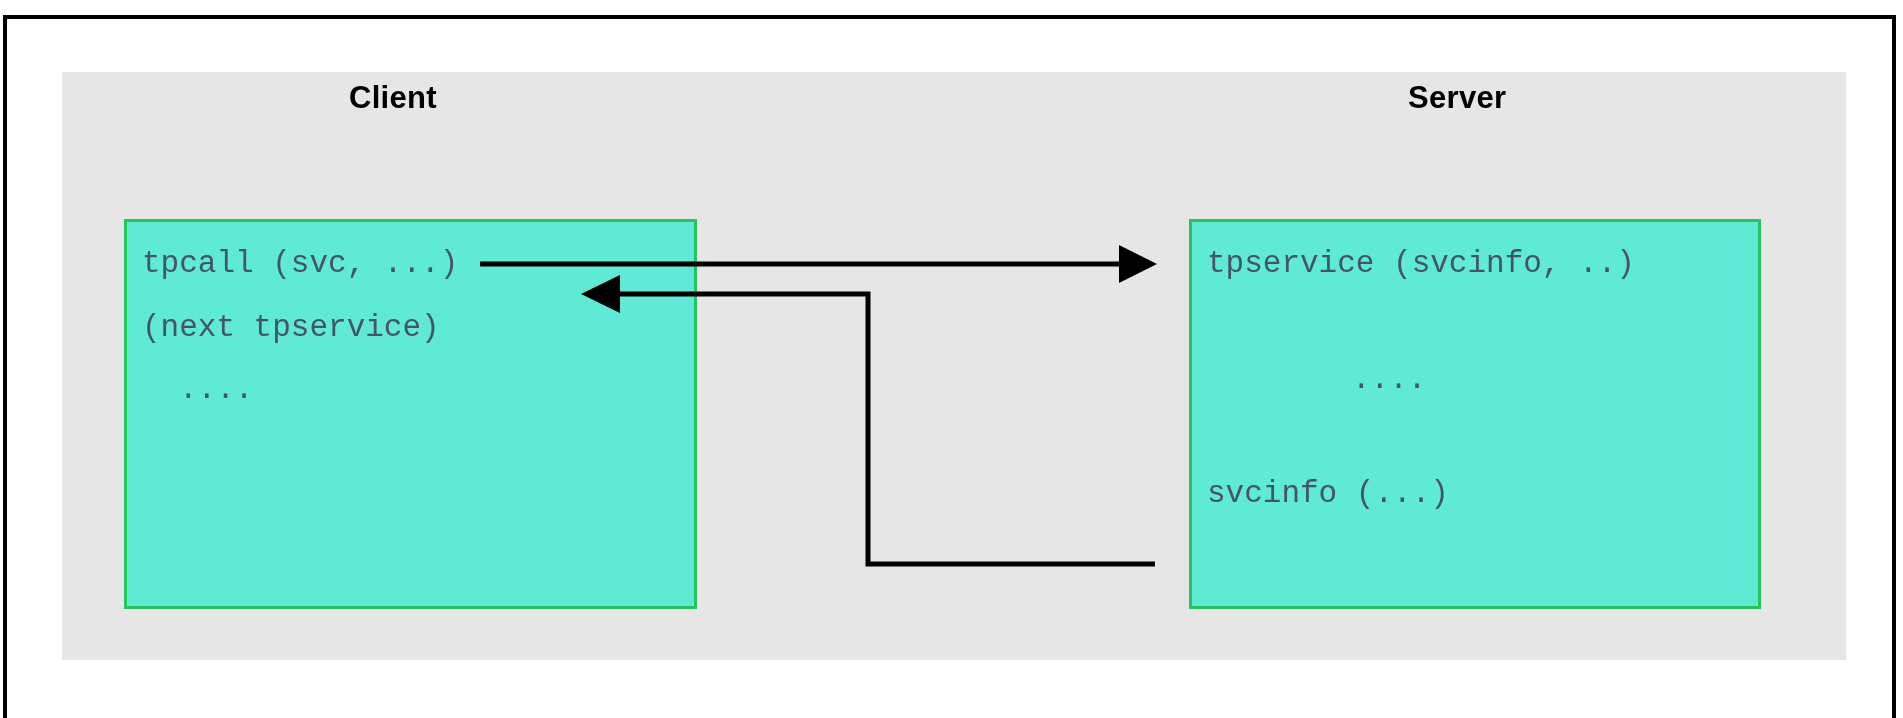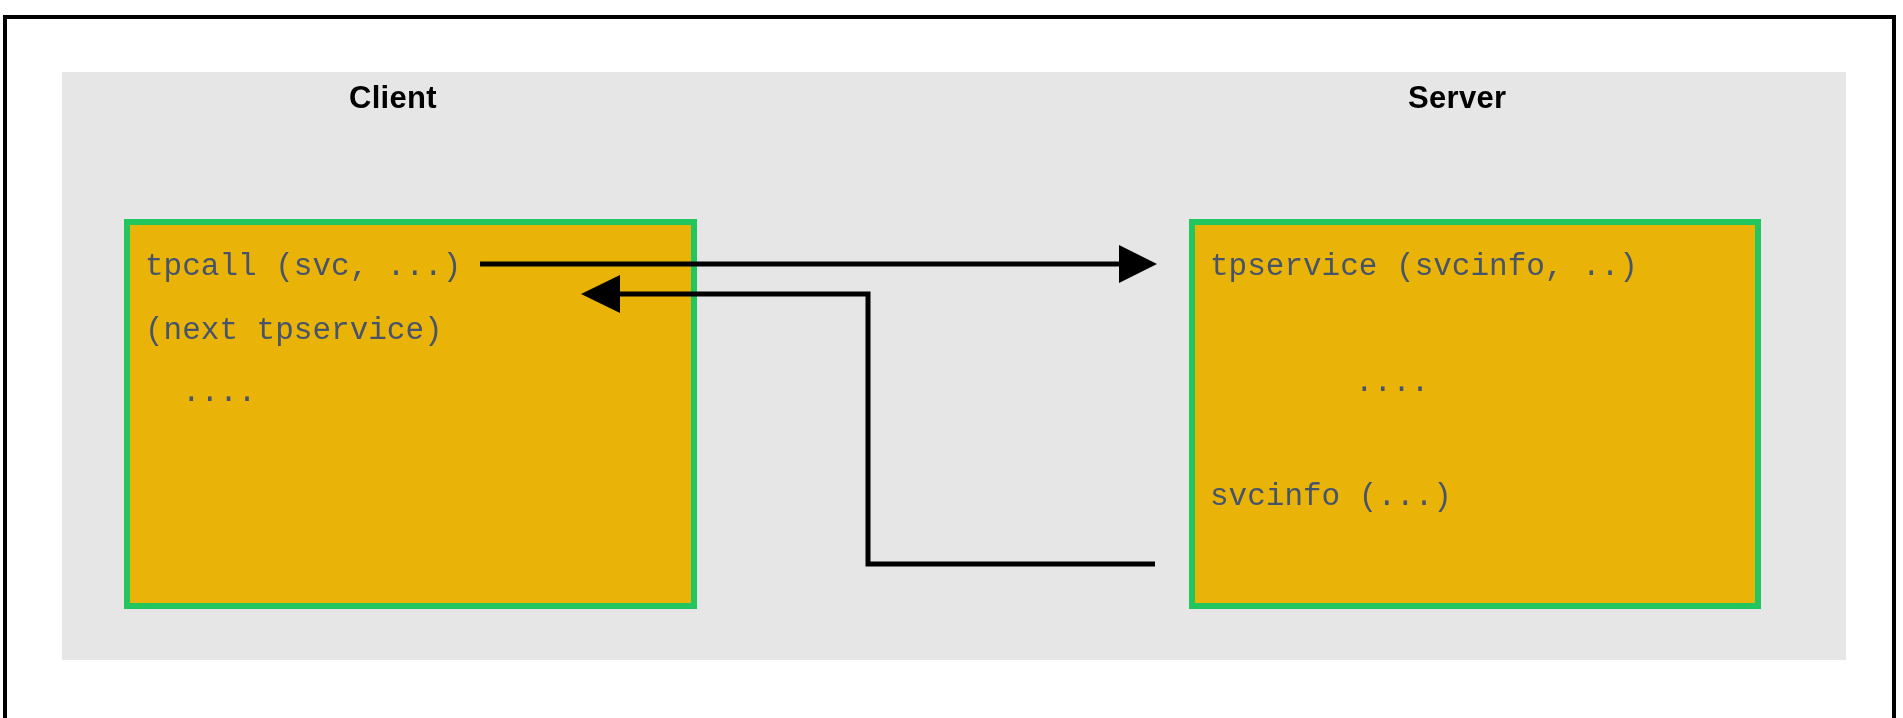--- a/index.html
+++ b/index.html
@@ -17,21 +17,21 @@
               background:#e6e6e6;}
 
   
   .col-title{position:absolute;font-weight:bold;font-size:31px;color:#000000;
              letter-spacing:0.3px;white-space:nowrap;
              font-family:"Liberation Sans",sans-serif;}
   .client-title{left:345px;top:64px;}
   .server-title{left:1404px;top:64px;}
 
   
-  .codebox{position:absolute;background:#eab308;border:6px solid #22c55e;
+  .codebox{position:absolute;background:#5eead4;border:3px solid #22c55e;
            box-sizing:border-box;text-align:center;}
   .client-box{left:120px;top:203px;width:573px;height:390px;}
   .server-box{left:1185px;top:203px;width:572px;height:390px;}
 
   .code-line{position:absolute;font-family:"Liberation Mono",monospace;
              font-size:31px;color:#46546b;white-space:pre;letter-spacing:0px;}
 
   
   .c-l1{left:15px;top:24px;}
   .c-l2{left:15px;top:88px;}

